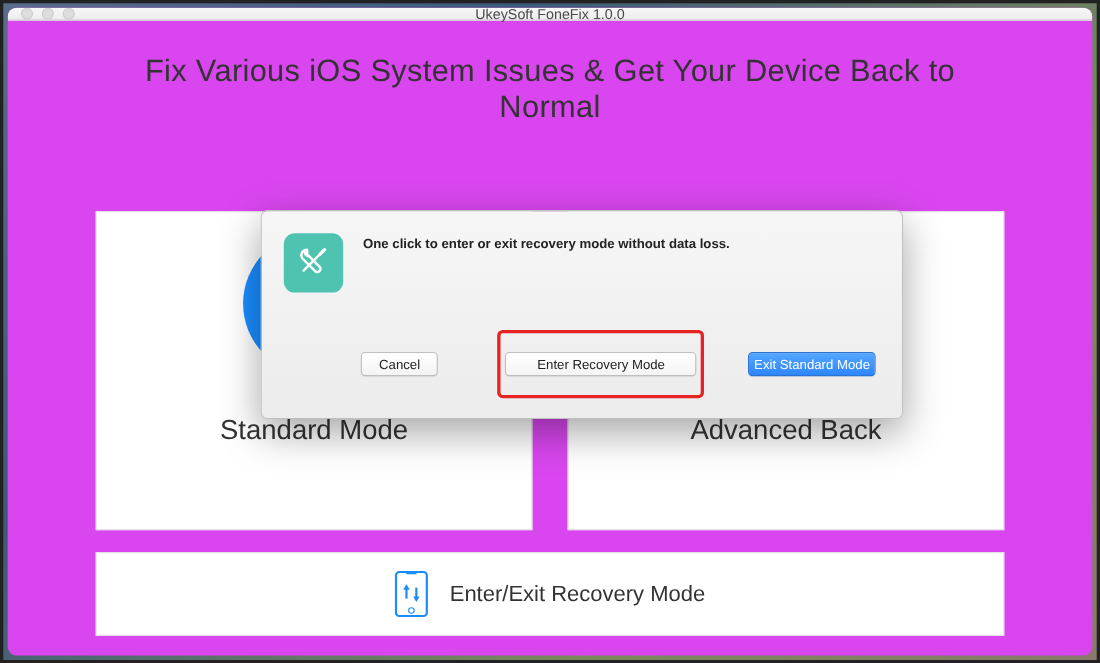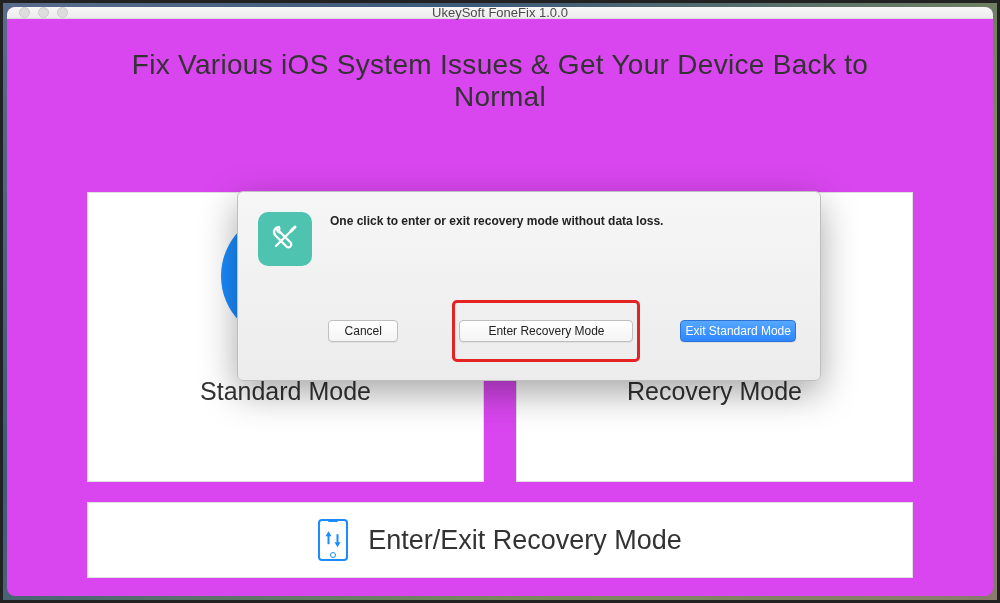--- a/index.html
+++ b/index.html
@@ -183,21 +183,21 @@
     .arrow-down::after {
       content: "";
       position: absolute;
       bottom: 0;
       left: 0;
       border-left: 3px solid transparent;
       border-right: 3px solid transparent;
       border-top: 5px solid #1a8cff;
     }
     .recovery-label {
-      font-size: 27px;
+      font-size: 20px;
       font-weight: 300;
       color: #333;
     }
 
     
     .dialog {
       position: absolute;
       top: 188px;
       left: 234px;
       width: 584px;
@@ -292,21 +292,21 @@
   <div class="content">
     <div class="main-heading">Fix Various iOS System Issues &amp; Get Your Device Back to Normal</div>
 
     <div class="mode-cards">
       <div class="mode-card">
         <div class="mode-icon"></div>
         <div class="mode-label">Standard Mode</div>
       </div>
       <div class="mode-card">
         <div class="mode-icon"></div>
-        <div class="mode-label">Recovery Mode</div>
+        <div class="mode-label">Advanced Back</div>
       </div>
     </div>
 
     <div class="recovery-bar">
       <div class="recovery-icon">
         <div class="phone-frame">
           <div class="arrows">
             <div class="arrow-up"></div>
             <div class="arrow-down"></div>
           </div>

